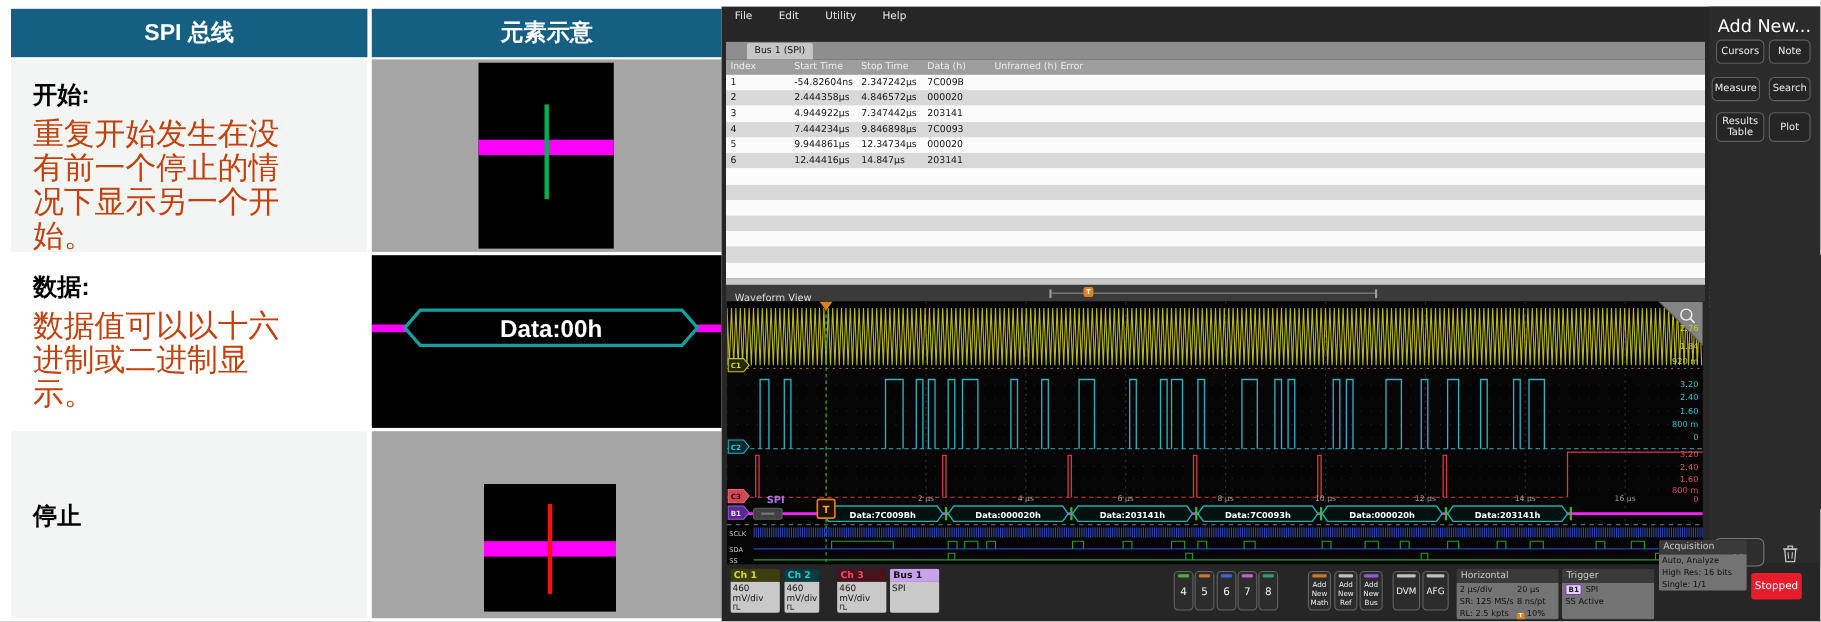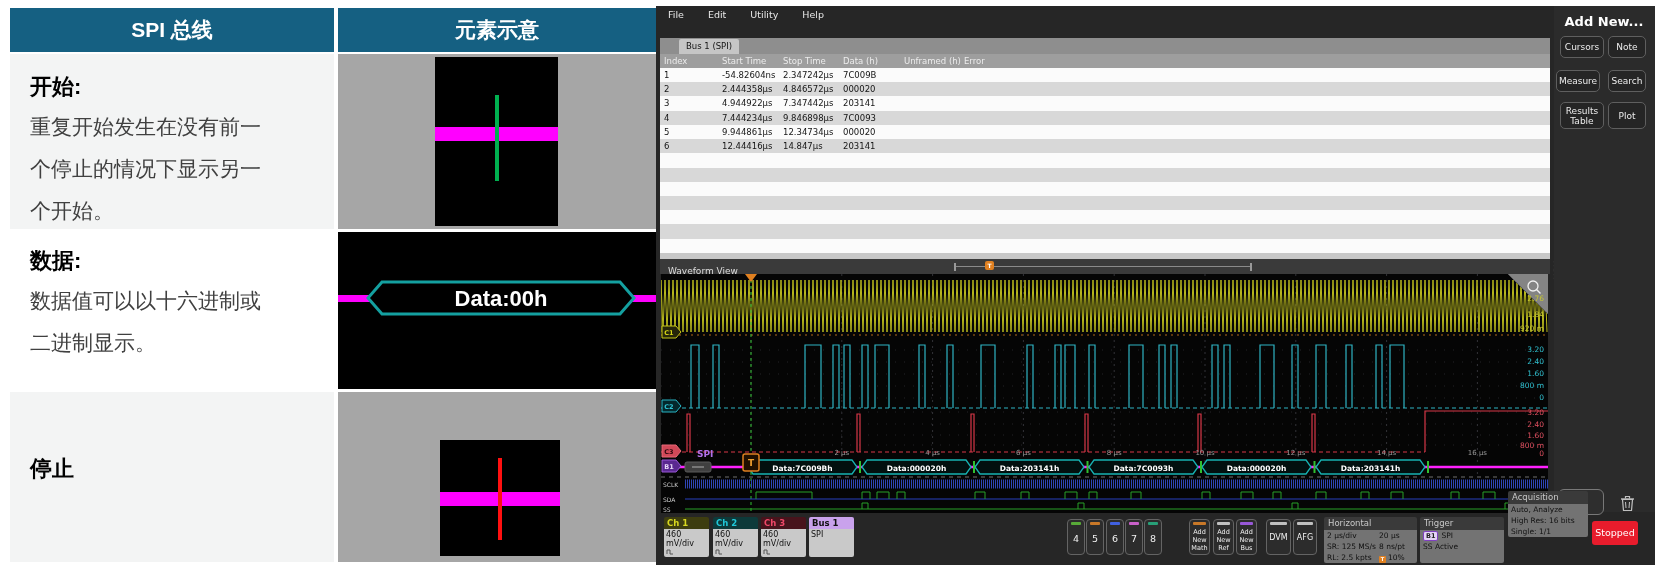--- a/index.html
+++ b/index.html
@@ -7,40 +7,40 @@
        font-family:"DejaVu Sans",sans-serif}
   .abs{position:absolute;box-sizing:border-box}
   
   .doc-th{background:#156082;color:#fff;font:bold 21px/44px "Liberation Sans",sans-serif;text-align:center}
   .doc-cell{font-family:"Liberation Sans",sans-serif}
   .row-lite{background:#f3f4f4}
   .row-white{background:#ffffff}
   .img-gray{background:#a6a6a6}
   .img-black{background:#000}
   .tt{font-weight:bold;font-size:22px;color:#000;margin:0 0 4px 0}
-  .td{font-size:21px;color:#404040;line-height:42px;width:250px}
+  .td{font-size:28px;color:#c2410c;line-height:31px;width:250px}
   
   .scope-bg{background:#262626}
   .menu-item{color:#e8e8e8;font-size:9.5px;margin-right:24px;cursor:default}
   .dk-title{color:#e2e2e2;font-size:9.5px;line-height:15px}
   .tabstrip{background:#8e8e8e}
   .tab{background:#c6c6c6;color:#141414;font-size:8.5px;line-height:15px;text-align:center;border-radius:2px 2px 0 0}
   .t-head{display:grid;grid-template-columns:58px 61px 60px 61px 60px 1fr;background:#9e9e9e;
           color:#ececec;font-size:8.5px;line-height:14px;padding-left:4px}
   .t-row{display:grid;grid-template-columns:58px 61px 60px 61px 60px 1fr;height:14.23px;
          font-size:8.5px;line-height:14px;color:#141414;padding-left:4px;overflow:hidden}
   .t-row.plain{background:#fbfbfb}.t-row.alt{background:#d8d8d8}
   .wf-title{color:#dcdcdc;font-size:9px;line-height:14px}
   .slider{border-left:2px solid #999;border-right:2px solid #999}
   .slider:before{content:"";position:absolute;left:0;right:0;top:3px;height:1px;background:#8a8a8a}
   .smark{position:absolute;top:-2px;width:9px;height:9px;background:#e08020;border-radius:2px;
          color:#fff;font-size:6px;line-height:9px;text-align:center;font-weight:bold}
   .side-btn{background:#252525;border:1px solid #5f5f5f;border-radius:5px;color:#ececec;font-size:9px;
             display:flex;align-items:center;justify-content:center;text-align:center;line-height:10px;padding:1px;cursor:pointer}
-  .side-title{color:#fff;font-weight:bold;font-size:13px;text-align:center}
+  .side-title{color:#fff;font-weight:normal;font-size:16px;text-align:center}
   .ch-badge{border-radius:2px;overflow:hidden;cursor:pointer}
   .ch-head{height:12px;font-size:8.5px;font-weight:bold;line-height:12px;padding-left:3px}
   .ch-body{height:28px;background:#c9c9c9;color:#111;font-size:8px;line-height:9px;padding:1px 2px;position:relative}
   .numbtn{background:#2c2c2c;border:1px solid #646464;border-radius:4px;color:#f0f0f0;cursor:pointer}
   .topbar{position:absolute;top:2px;left:3px;right:3px;height:3px;border-radius:1px}
   .numlab{position:absolute;top:13px;width:100%;text-align:center;font-size:9.5px}
   .addlab{position:absolute;top:8px;width:100%;text-align:center;font-size:6.5px;line-height:8px;color:#f0f0f0}
   .panel{border-radius:2px;overflow:hidden}
   .panel-h{background:#3a3a3a;color:#c8c8c8;font-size:8.5px;line-height:13px;padding-left:4px;height:13px}
   .panel-b{background:#737373;color:#111;font-size:7.5px;line-height:11px;padding:0 3px;height:33px}
@@ -403,21 +403,21 @@
     <div class="abs side-btn" style="left: 1520px; top: 70px; width: 44px; height: 22px; margin-left: 36px;">Measure</div>
     <div class="abs side-btn" style="left: 1608px; top: 70px; width: 38px; height: 22px;">Search</div>
     <div class="abs side-btn" style="left: 1560px; top: 102px; width: 44px; height: 27px;">Results Table</div>
     <div class="abs side-btn" style="left: 1608px; top: 102px; width: 38px; height: 27px;">Plot</div>
     <div class="abs ch-badge" style="left: 664px; top: 517px; width: 45px; height: 40px;">
       <div class="ch-head" style="background: rgb(61, 61, 16); color: rgb(216, 216, 32);">Ch 1</div>
       <div class="ch-body"><div>460 mV/div</div><span style="display: inline-block;"><svg width="8" height="7">
             <path d="M1,6 V2 H4 V6 H7" fill="none" stroke="#555" stroke-width="1"></path>
           </svg></span></div>
     </div>
-    <div class="abs ch-badge" style="left: 713px; top: 517px; width: 45px; height: 40px;">
+    <div class="abs ch-badge" style="left: 713px; top: 517px; width: 32px; height: 40px;">
       <div class="ch-head" style="background: rgb(13, 58, 58); color: rgb(32, 200, 216);">Ch 2</div>
       <div class="ch-body"><div>460 mV/div</div><span style="display: inline-block;"><svg width="8" height="7">
             <path d="M1,6 V2 H4 V6 H7" fill="none" stroke="#555" stroke-width="1"></path>
           </svg></span></div>
     </div>
     <div class="abs ch-badge" style="left: 761px; top: 517px; width: 45px; height: 40px;">
       <div class="ch-head" style="background: rgb(71, 20, 28); color: rgb(240, 72, 104);">Ch 3</div>
       <div class="ch-body"><div>460 mV/div</div><span style="display: inline-block;"><svg width="8" height="7">
             <path d="M1,6 V2 H4 V6 H7" fill="none" stroke="#555" stroke-width="1"></path>
           </svg></span></div>

